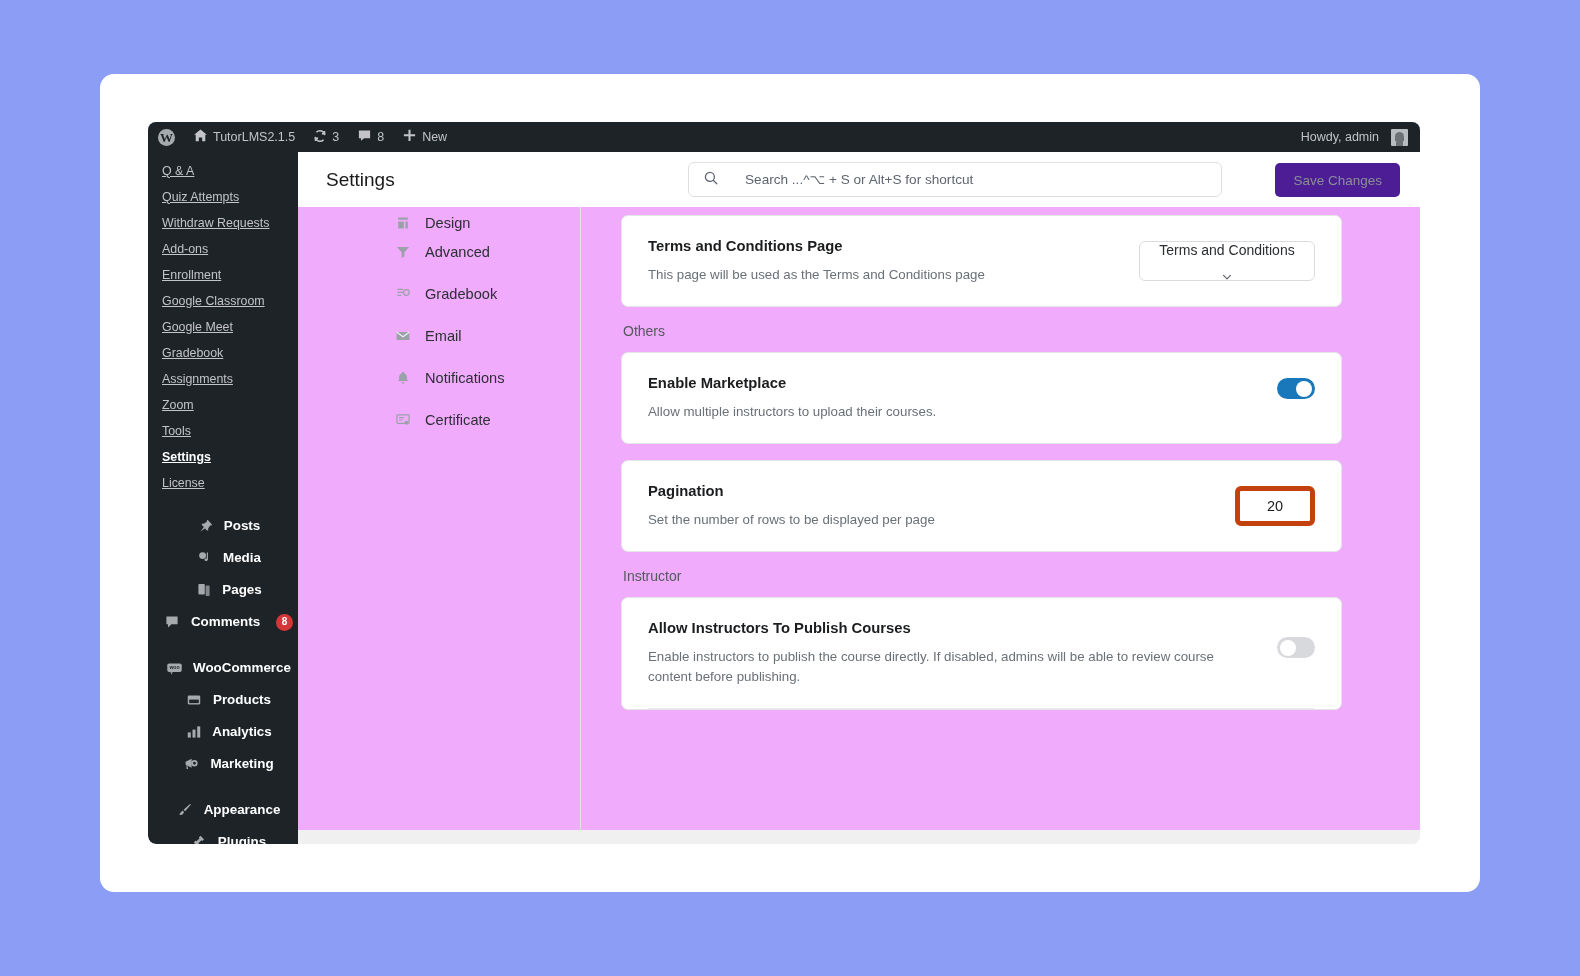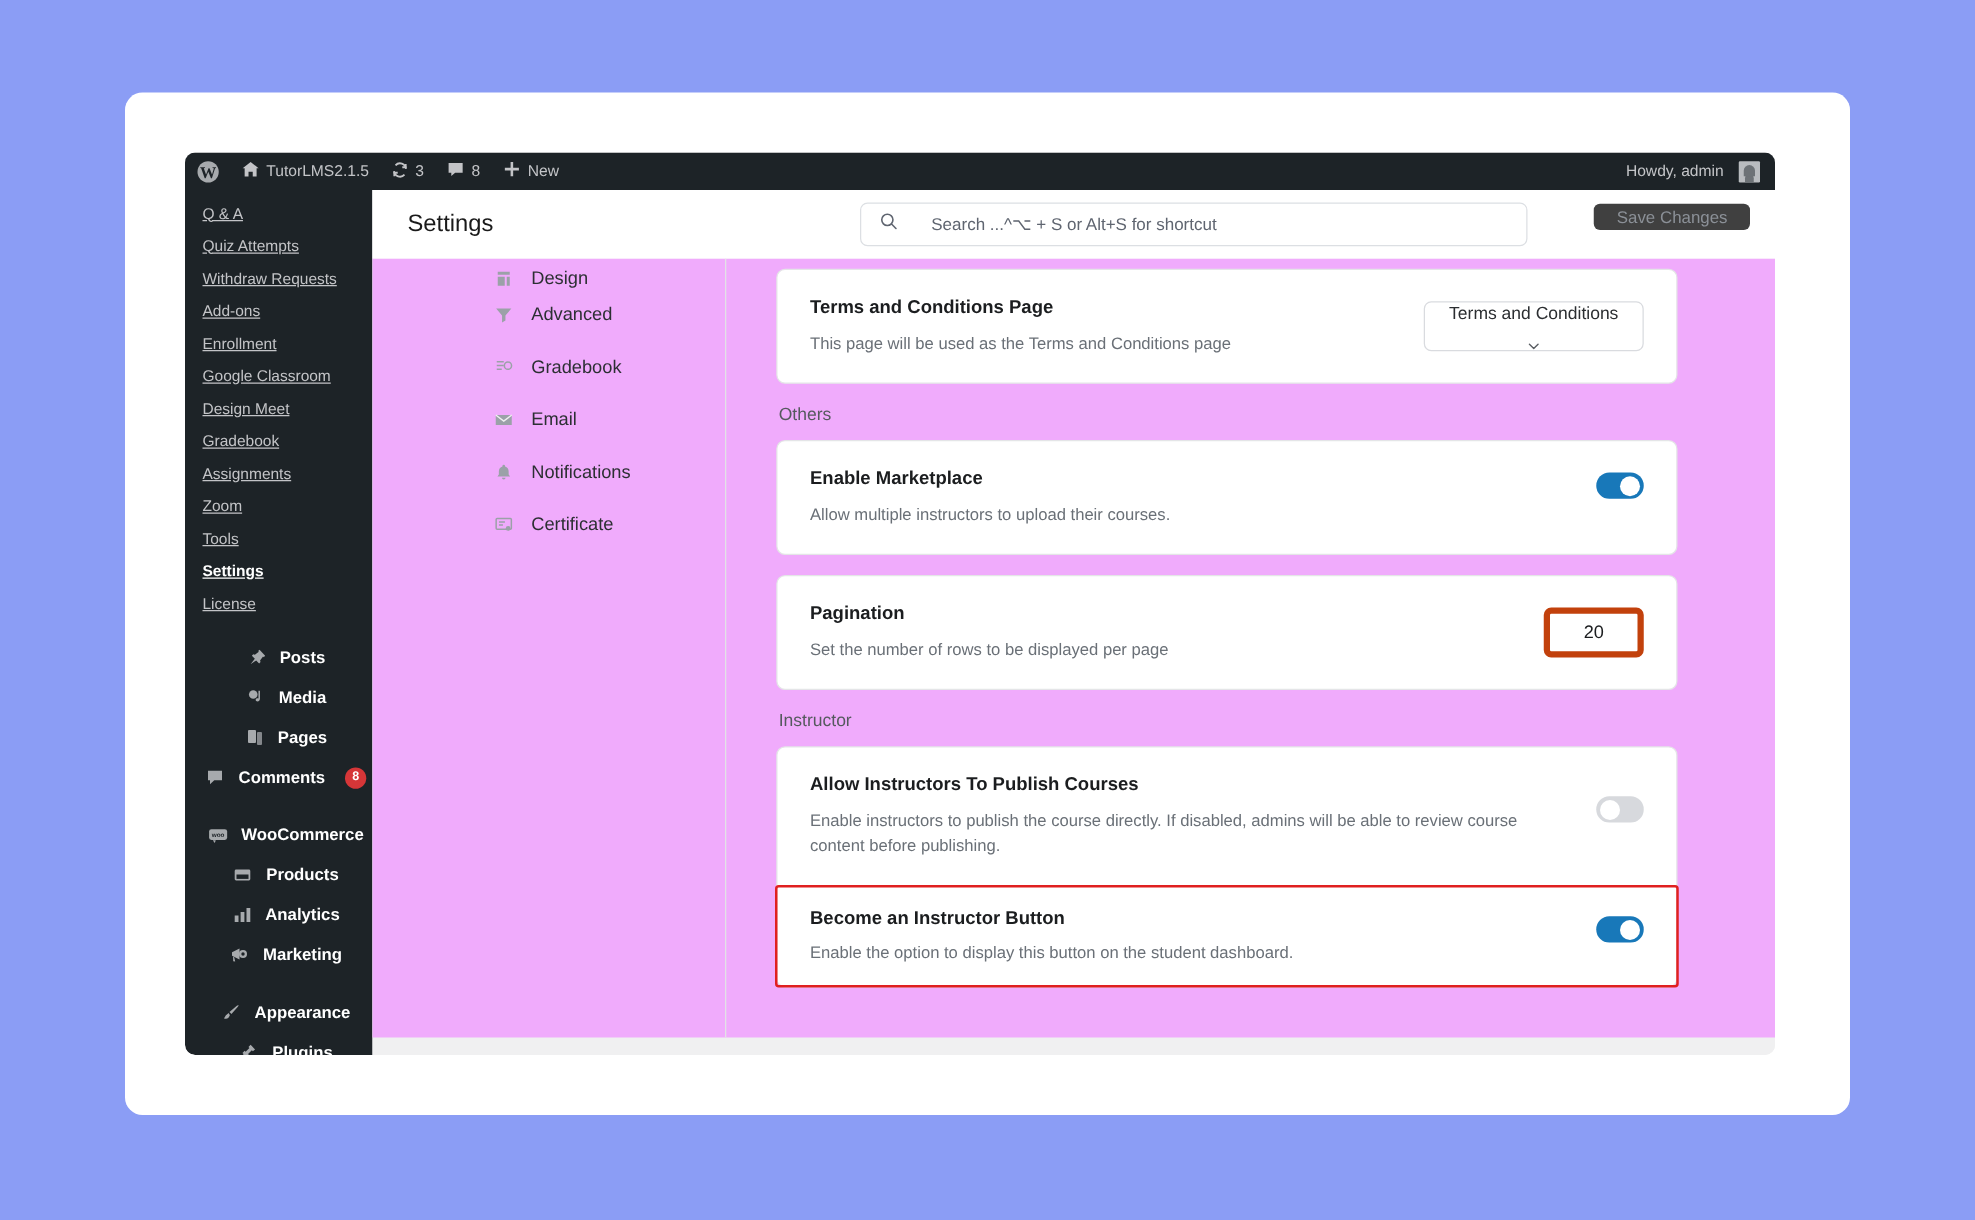--- a/index.html
+++ b/index.html
@@ -124,22 +124,22 @@
   }
   #search-input {
     border: 0; outline: 0; flex: 1;
     font-size: 13.6px; color: #41464b;
     font-family: "Liberation Sans", sans-serif;
     background: transparent;
   }
   #search-input::placeholder { color: #5f6570; opacity: 1; }
   #save-btn {
     position: absolute; right: 20px; top: 11px;
-    height: 21px; padding: 0 18px;
-    background: #404040; border: 0; border-radius: 5px;
+    height: 34px; padding: 0 18px;
+    background: #4c1d95; border: 0; border-radius: 5px;
     color: #8b9097; font-size: 13.5px;
     font-family: "Liberation Sans", sans-serif;
     cursor: default;
   }
 
   
   #body-row {
     position: absolute; left: 0; top: 55px;
     width: 100%; height: 623px;
     display: flex;
@@ -294,21 +294,21 @@
 
     <div id="wp-sidebar">
       <div style="height:6px"></div>
       <div>
         <div class="sub-item">Q &amp; A</div>
         <div class="sub-item">Quiz Attempts</div>
         <div class="sub-item">Withdraw Requests</div>
         <div class="sub-item">Add-ons</div>
         <div class="sub-item">Enrollment</div>
         <div class="sub-item">Google Classroom</div>
-        <div class="sub-item">Design Meet</div>
+        <div class="sub-item">Google Meet</div>
         <div class="sub-item">Gradebook</div>
         <div class="sub-item">Assignments</div>
         <div class="sub-item">Zoom</div>
         <div class="sub-item">Tools</div>
         <div class="sub-item current">Settings</div>
         <div class="sub-item">License</div>
       </div>
 
       <div class="menu-gap"></div>
 
@@ -546,34 +546,20 @@
               </div>
               <div class="row-ctrl" style="padding-top:18px">
                 <div class="toggle">
                   <span class="knob"></span>
                 </div>
               </div>
             </div>
 
             <div class="divider"></div>
 
-            <div class="hl-holder">
-              <div class="row" style="padding-top:17px;padding-bottom:17px">
-                <div class="row-texts">
-                  <div class="row-title" style="margin-bottom:7px">Become an Instructor Button</div>
-                  <div class="row-desc">Enable the option to display this button on the student dashboard.</div>
-                </div>
-                <div class="row-ctrl" style="padding-top:7px">
-                  <div class="toggle on">
-                    <span class="knob"></span>
-                  </div>
-                </div>
-              </div>
-              <div id="highlight-box"></div>
-            </div>
           </div>
 
         </div>
       </div>
     </div>
 
   </div>
 </div>
 
 </body></html>

